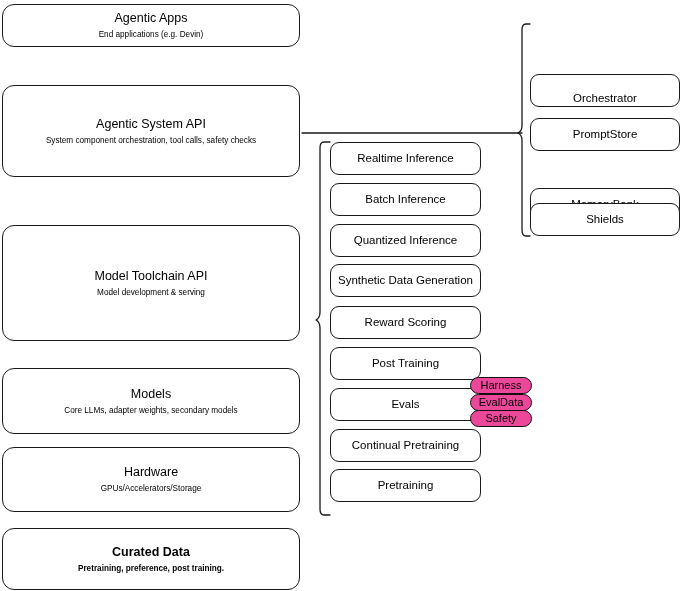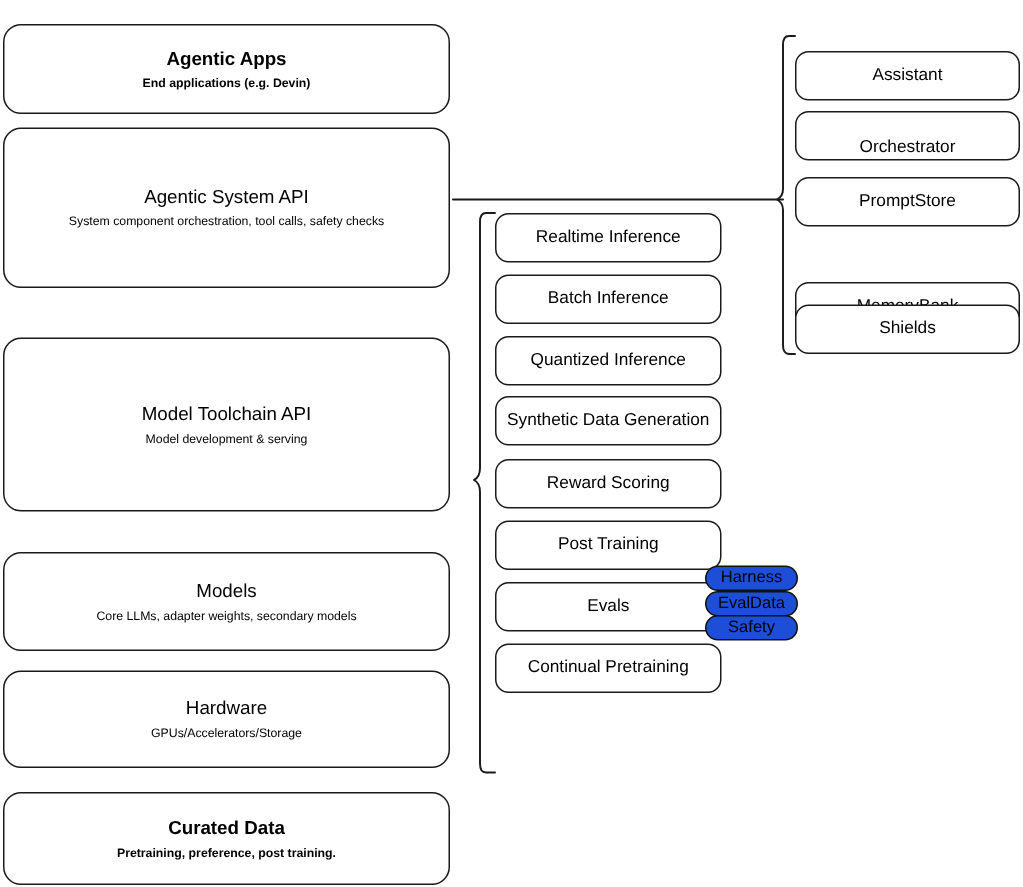--- a/index.html
+++ b/index.html
@@ -49,21 +49,21 @@
   
   .rbox{left:530px;width:150px;height:33px;border-radius:9px;}
   .rbox .title{font-size:11.5px;}
 
   
   .pill{
     position:absolute;
     box-sizing:border-box;
     border:1.3px solid #111;
     border-radius:9px;
-    background:#1d4ed8;
+    background:#ec4899;
     display:flex;
     align-items:center;
     justify-content:center;
     font-size:11px;
     line-height:11px;
     white-space:nowrap;
     z-index:5;
   }
 
   svg.lines{position:absolute;left:0;top:0;width:682px;height:591px;pointer-events:none;z-index:2;}
@@ -77,26 +77,26 @@
     <g fill="none" stroke="#1a1a1a" stroke-width="1.3" stroke-linecap="round" stroke-linejoin="round">
 
       <path d="M302,133 L522,133"></path>
 
       <path d="M330,142 L324,142 Q320,142 320,148 L320,312 Q320,318 316,320 Q320,322 320,328 L320,509 Q320,515 324,515 L330,515"></path>
 
       <path d="M530,24 L526,24 Q522,24 522,30 L522,126 Q522,131 518,133 Q522,135 522,140 L522,230 Q522,236 526,236 L530,236"></path>
     </g>
   </svg>
 
-  <div class="box lbox" style="top:16px;height:60px;font-weight:bold;">
+  <div class="box lbox" style="top:4px;height:43px;">
     <div class="title">Agentic Apps</div>
     <div class="subtitle">End applications (e.g. Devin)</div>
   </div>
 
-  <div class="box lbox" style="top:85px;height:107px;">
+  <div class="box lbox" style="top:85px;height:92px;">
     <div class="title">Agentic System API</div>
     <div class="subtitle">System component orchestration, tool calls, safety checks</div>
   </div>
 
   <div class="box lbox" style="top:225px;height:116px;">
     <div class="title">Model Toolchain API</div>
     <div class="subtitle">Model development &amp; serving</div>
   </div>
 
   <div class="box lbox" style="top:368px;height:66px;">
@@ -131,34 +131,34 @@
   </div>
   <div class="box mbox" style="top:347px;">
     <div class="title">Post Training</div>
   </div>
   <div class="box mbox" style="top:388px;">
     <div class="title">Evals</div>
   </div>
   <div class="box mbox" style="top:429px;">
     <div class="title">Continual Pretraining</div>
   </div>
+  <div class="box mbox" style="top:469px;">
+    <div class="title">Pretraining</div>
+  </div>
 
   <div class="pill" style="left:470px;top:377px;width:62px;height:17px;">
     <span>Harness</span>
   </div>
   <div class="pill" style="left:470px;top:394px;width:62px;height:17px;">
     <span>EvalData</span>
   </div>
   <div class="pill" style="left:470px;top:410px;width:62px;height:17px;">
     <span>Safety</span>
   </div>
 
-  <div class="box rbox" style="top:34px;">
-    <div class="title">Assistant</div>
-  </div>
   <div class="box rbox" style="top:74px;justify-content:flex-end;">
     <div class="title">Orchestrator</div>
   </div>
   <div class="box rbox" style="top:118px;">
     <div class="title">PromptStore</div>
   </div>
   <div class="box rbox" style="top:160px;margin-top:28px;">
     <div class="title">MemoryBank</div>
   </div>
   <div class="box rbox" style="top:203px;">

